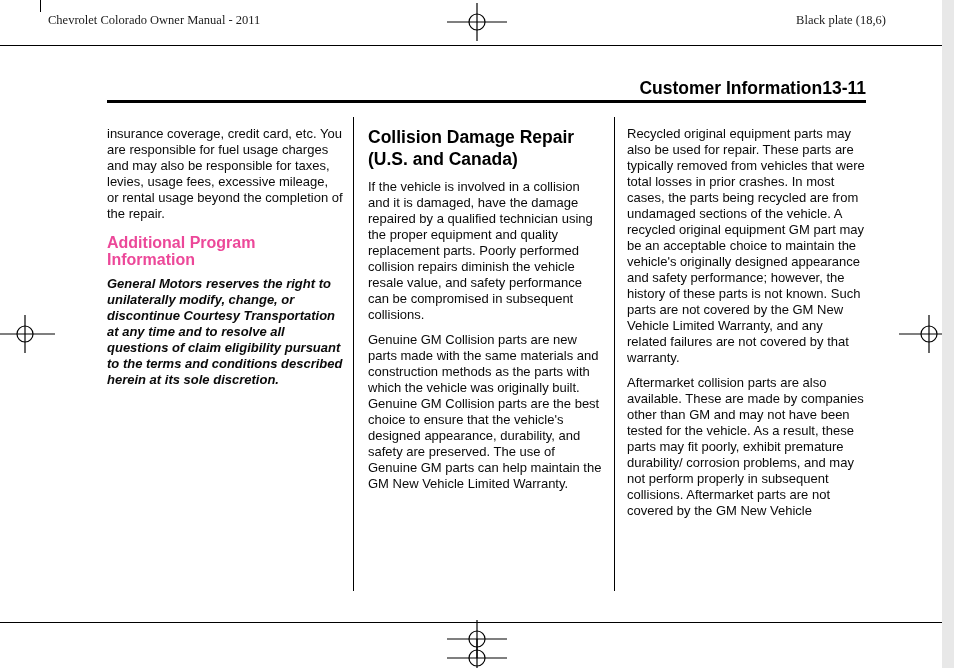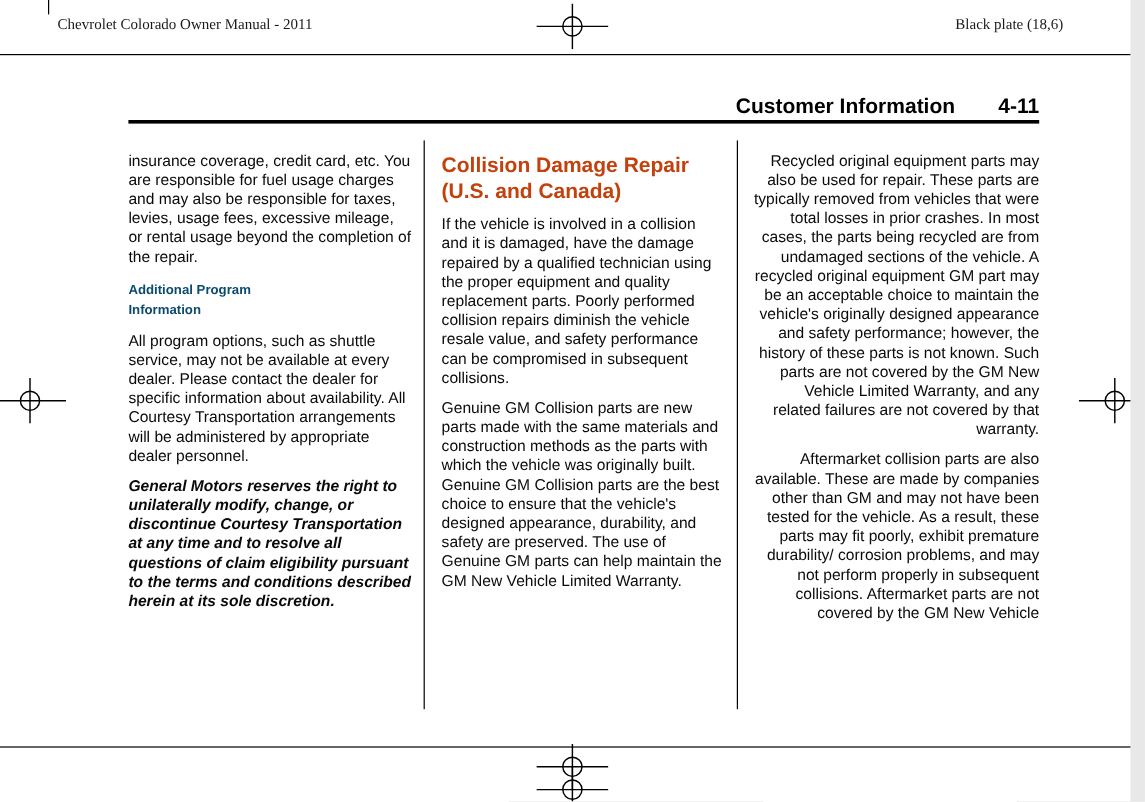--- a/index.html
+++ b/index.html
@@ -33,55 +33,54 @@
     left: 0; width: 954px; height: 1px;
     background: #000;
   }
   .rule-top { top: 45px; }
   .rule-bottom { top: 622px; }
   .crosshair { position: absolute; line-height: 0; }
   .header-row {
     position: absolute;
     left: 107px; top: 78px; width: 759px;
     display: flex; justify-content: flex-end; align-items: baseline;
-    gap: 36px;
     font-weight: bold;
     font-size: 17.5px;
     color: #000;
   }
   .head-rule {
     position: absolute;
     left: 107px; top: 100px;
     width: 759px; height: 3px;
     background: #000;
   }
   .col {
     position: absolute;
     top: 126px;
     font-size: 13px;
     line-height: 16px;
     color: #0a0a0a;
   }
   .col-1 { left: 107px; width: 236px; }
   .col-2 { left: 368px; width: 236px; }
-  .col-3 { left: 627px; width: 239px; text-align: right; }
+  .col-3 { left: 627px; width: 239px; }
   .col p { margin-bottom: 9px; }
   .col .italic { font-style: italic; font-weight: bold; }
   .main-heading {
     font-size: 17.5px;
     line-height: 22px;
     font-weight: bold;
-    color: #c2410c;
+    color: #000000;
     margin-bottom: 9px;
   }
   .sub-heading {
-    font-size: 11px;
+    font-size: 16px;
     line-height: 17px;
     font-weight: bold;
-    color: #0c4a6e;
+    color: #ec4899;
     margin: 12px 0 8px 0;
   }
   .sub-heading.narrow { max-width: 160px; }
   .col-divider {
     position: absolute;
     top: 117px;
     width: 1px; height: 474px;
     background: #000;
   }
   .divider-1 { left: 353px; }
@@ -130,31 +129,30 @@
         <line x1="30" y1="0" x2="30" y2="38" stroke="#000" stroke-width="1.2"></line>
         <circle cx="30" cy="19" r="8" fill="none" stroke="#000" stroke-width="1.2"></circle>
       </svg>
   </span>
 
   <div class="rule-full rule-top"></div>
   <div class="rule-full rule-bottom"></div>
 
   <div class="header-row">
     <span>Customer Information</span>
-    <span>4-11</span>
+    <span>13-11</span>
   </div>
   <div class="head-rule"></div>
 
   <div class="col-divider divider-1"></div>
   <div class="col-divider divider-2"></div>
 
   <div class="col col-1">
     <p>insurance coverage, credit card, etc. You are responsible for fuel usage charges and may also be responsible for taxes, levies, usage fees, excessive mileage, or rental usage beyond the completion of the repair.</p>
     <h3 class="sub-heading narrow">Additional Program Information</h3>
-    <p>All program options, such as shuttle service, may not be available at every dealer. Please contact the dealer for specific information about availability. All Courtesy Transportation arrangements will be administered by appropriate dealer personnel.</p>
     <p class="italic">General Motors reserves the right to unilaterally modify, change, or discontinue Courtesy Transportation at any time and to resolve all questions of claim eligibility pursuant to the terms and conditions described herein at its sole discretion.</p>
   </div>
 
   <div class="col col-2">
     <h2 class="main-heading">Collision Damage Repair (U.S. and Canada)</h2>
     <p>If the vehicle is involved in a collision and it is damaged, have the damage repaired by a qualified technician using the proper equipment and quality replacement parts. Poorly performed collision repairs diminish the vehicle resale value, and safety performance can be compromised in subsequent collisions.</p>
     <p>Genuine GM Collision parts are new parts made with the same materials and construction methods as the parts with which the vehicle was originally built. Genuine GM Collision parts are the best choice to ensure that the vehicle's designed appearance, durability, and safety are preserved. The use of Genuine GM parts can help maintain the GM New Vehicle Limited Warranty.</p>
   </div>
 
   <div class="col col-3">

